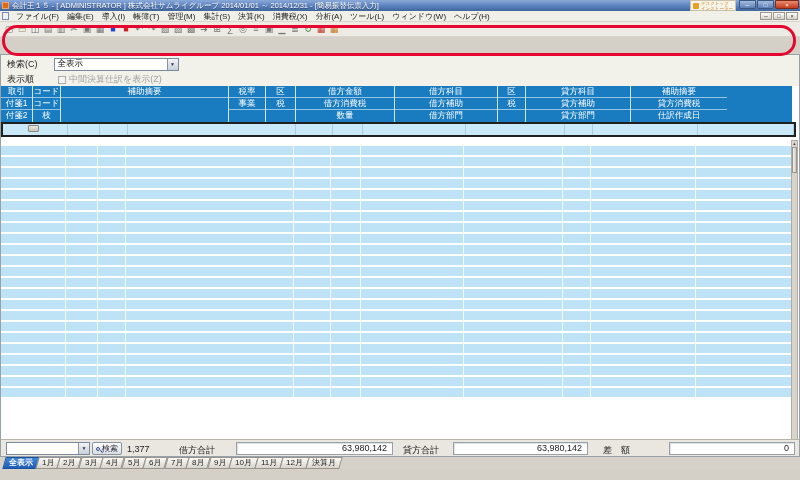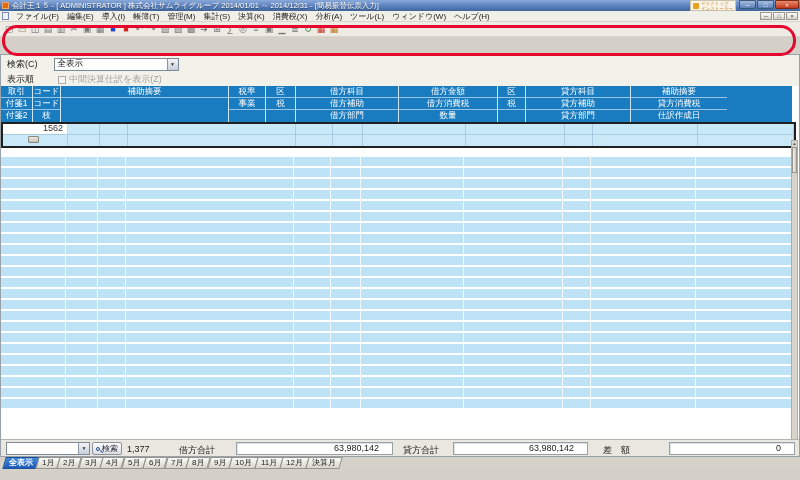--- a/index.html
+++ b/index.html
@@ -84,21 +84,21 @@
 
 
 .totals-row{position:absolute;left:0;bottom:0;width:798px;height:17px;background:#e9e7e0;border-top:1px solid #b8b4ac;font-size:9px;color:#222;}
 .bcombo{position:absolute;left:5px;top:2px;width:84px;height:13px;border:1px solid #7a8a9a;background:#fff;display:flex;align-items:center;}
 .search-btn{position:absolute;left:91px;top:2px;height:13px;display:flex;align-items:center;gap:2px;padding:0 3px;background:linear-gradient(#fdfdfd,#d9dde3);border:1px solid #8a93a0;border-radius:2px;font-size:8px;color:#223;}
 .mag{width:4px;height:4px;border:1px solid #2a4a8a;border-radius:50%;position:relative;flex:none;}
 .mag::after{content:"";position:absolute;left:3px;top:3px;width:3px;height:1px;background:#2a4a8a;transform:rotate(45deg);}
 .count-text{position:absolute;left:126px;top:4px;}
 .total-label{position:absolute;top:4px;white-space:nowrap;}
 .dlabel{left:178px;}.clabel{left:402px;}.flabel{left:602px;}
-.tfield{position:absolute;top:2px;height:13px;background:#fff;border:1px solid #9aa0a8;box-shadow:inset 1px 1px 0 #dde2e6;line-height:11px;text-align:right;padding-right:13px;}
+.tfield{position:absolute;top:2px;height:13px;background:#fff;border:1px solid #9aa0a8;box-shadow:inset 1px 1px 0 #dde2e6;line-height:11px;text-align:right;padding-right:5px;}
 .dfield{left:235px;width:157px;}.cfield{left:452px;width:135px;}.ffield{left:668px;width:126px;}
 
 
 .tabstrip{position:absolute;left:0;top:457px;width:800px;height:13px;background:#d6d2ca;display:flex;align-items:flex-start;padding-left:4px;z-index:3;}
 .mtab{height:12px;background:linear-gradient(#fbfaf7,#d9d5cc);border:1px solid #98948c;transform:skewX(-16deg);margin-right:-1px;}
 .mtab-in{display:block;transform:skewX(16deg);font-size:8px;line-height:10px;padding:0 4px;color:#222;white-space:nowrap;}
 .mtab.sel{background:linear-gradient(#3f86d8,#1c5cb8);border-color:#1a4f9a;}
 .mtab.sel .mtab-in{color:#fff;font-weight:bold;}
 
 
@@ -209,61 +209,48 @@
         <div class="hcol" style="width: 37px;">
           <div class="hline">税率</div>
           <div class="hline">事業</div>
           <div class="hline"></div>
         </div>
         <div class="hcol" style="width: 30px;">
           <div class="hline">区</div>
           <div class="hline">税</div>
           <div class="hline"></div>
         </div>
+        <div class="hcol" style="width: 99px;">
+          <div class="hline">借方金額</div>
+          <div class="hline">借方消費税</div>
+          <div class="hline">数量</div>
+        </div>
         <div class="hcol" style="width: 103px;">
           <div class="hline">借方科目</div>
           <div class="hline">借方補助</div>
           <div class="hline">借方部門</div>
         </div>
-        <div class="hcol" style="width: 99px;">
-          <div class="hline">借方金額</div>
-          <div class="hline">借方消費税</div>
-          <div class="hline">数量</div>
-        </div>
         <div class="hcol" style="width: 28px;">
           <div class="hline">区</div>
           <div class="hline">税</div>
           <div class="hline"></div>
         </div>
         <div class="hcol" style="width: 105px;">
           <div class="hline">貸方科目</div>
           <div class="hline">貸方補助</div>
           <div class="hline">貸方部門</div>
         </div>
         <div class="hcol" style="width: 96px;">
           <div class="hline">補助摘要</div>
           <div class="hline">貸方消費税</div>
           <div class="hline">仕訳作成日</div>
         </div>
       </div>
 
     <div class="entry-block" id="entry-block">
-        <div class="erow">
-          <div class="ecell cell-slipno" style="width: 65px;">1562</div>
-          <div class="ecell" style="width: 32px;"></div>
-          <div class="ecell" style="width: 28px;"></div>
-          <div class="ecell" style="width: 168px;"></div>
-          <div class="ecell" style="width: 37px;"></div>
-          <div class="ecell" style="width: 30px;"></div>
-          <div class="ecell" style="width: 103px;"></div>
-          <div class="ecell" style="width: 99px;"></div>
-          <div class="ecell" style="width: 28px;"></div>
-          <div class="ecell" style="width: 105px;"></div>
-          <div class="ecell" style="width: 96px;"></div>
-        </div>
         <div class="erow">
           <div class="ecell" style="width: 65px;"><div class="mark-btn" style="display: inline-block;"></div></div>
           <div class="ecell" style="width: 32px;"></div>
           <div class="ecell" style="width: 28px;"></div>
           <div class="ecell" style="width: 168px;"></div>
           <div class="ecell" style="width: 37px;"></div>
           <div class="ecell" style="width: 30px;"></div>
           <div class="ecell" style="width: 103px;"></div>
           <div class="ecell" style="width: 99px;"></div>
           <div class="ecell" style="width: 28px;"></div>

